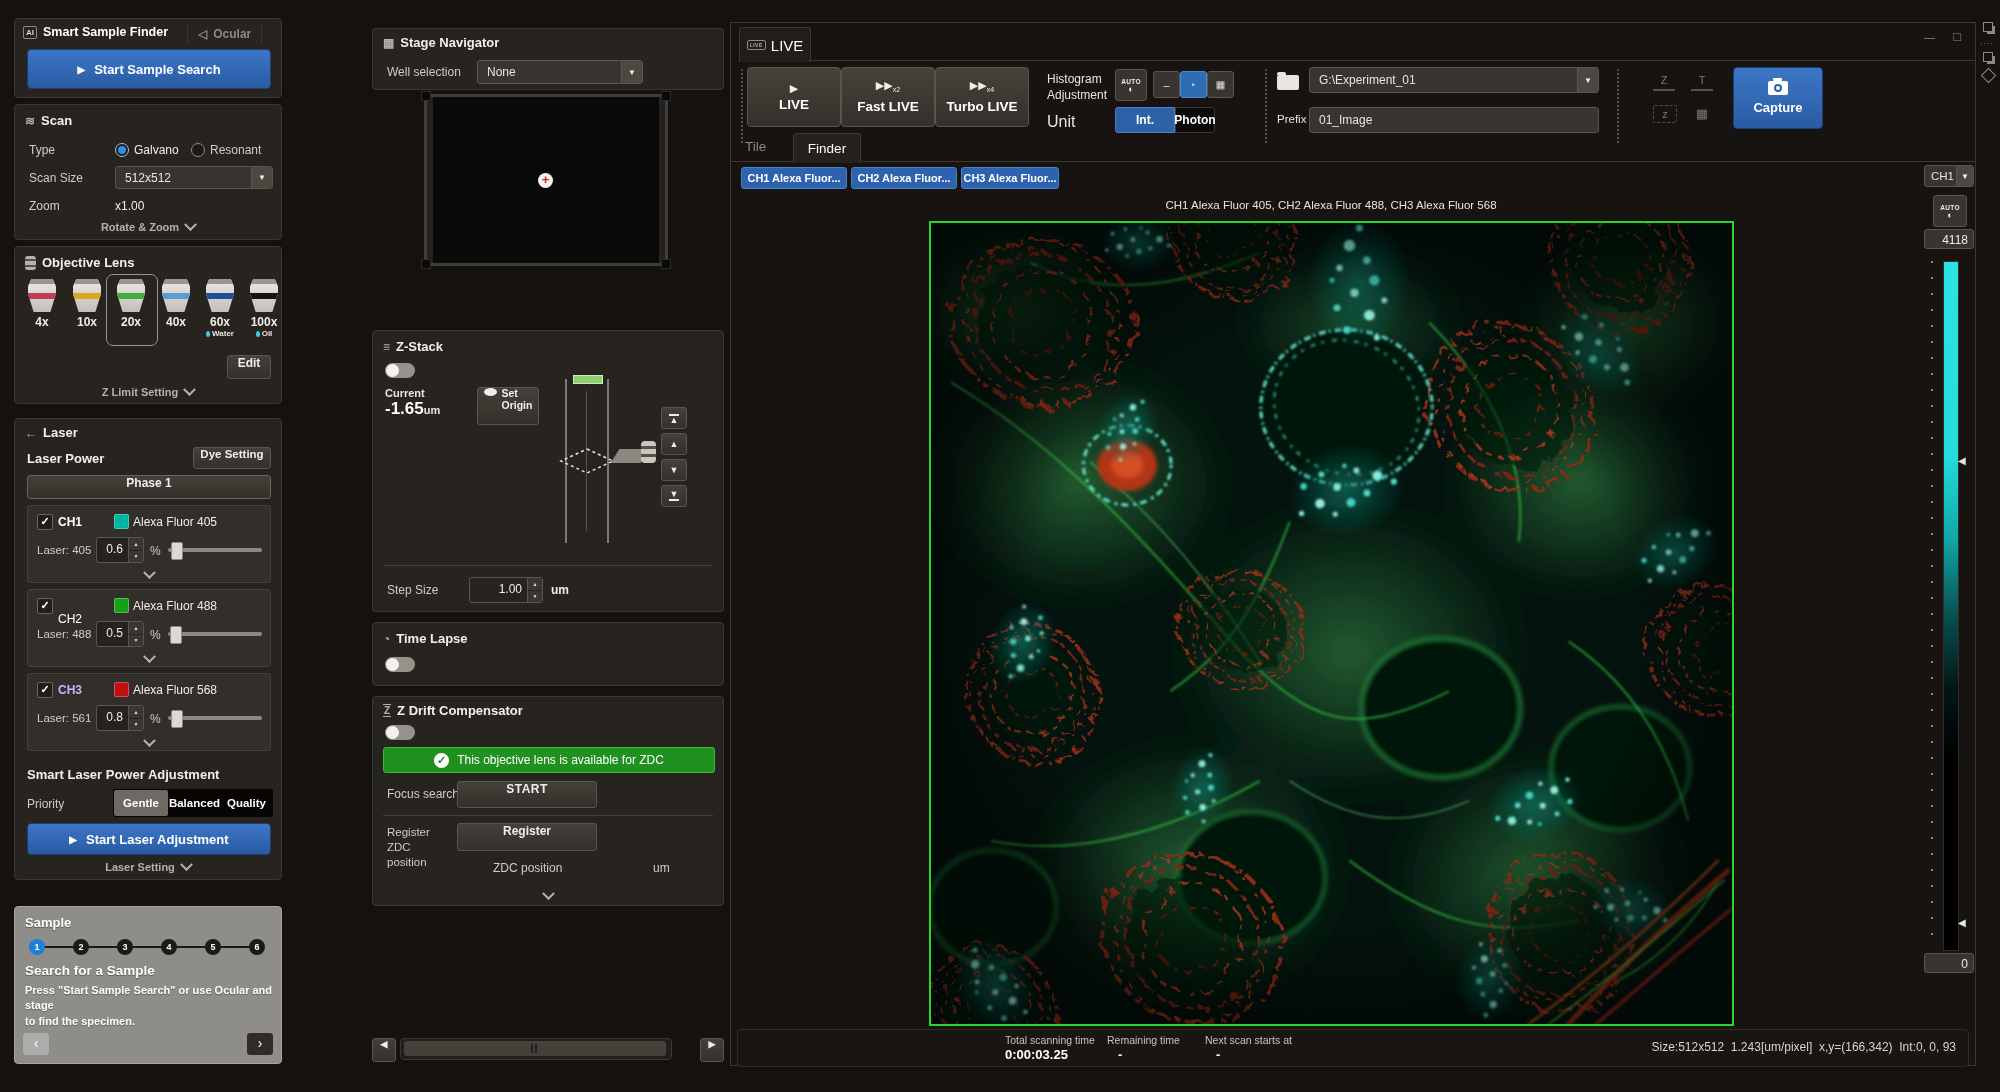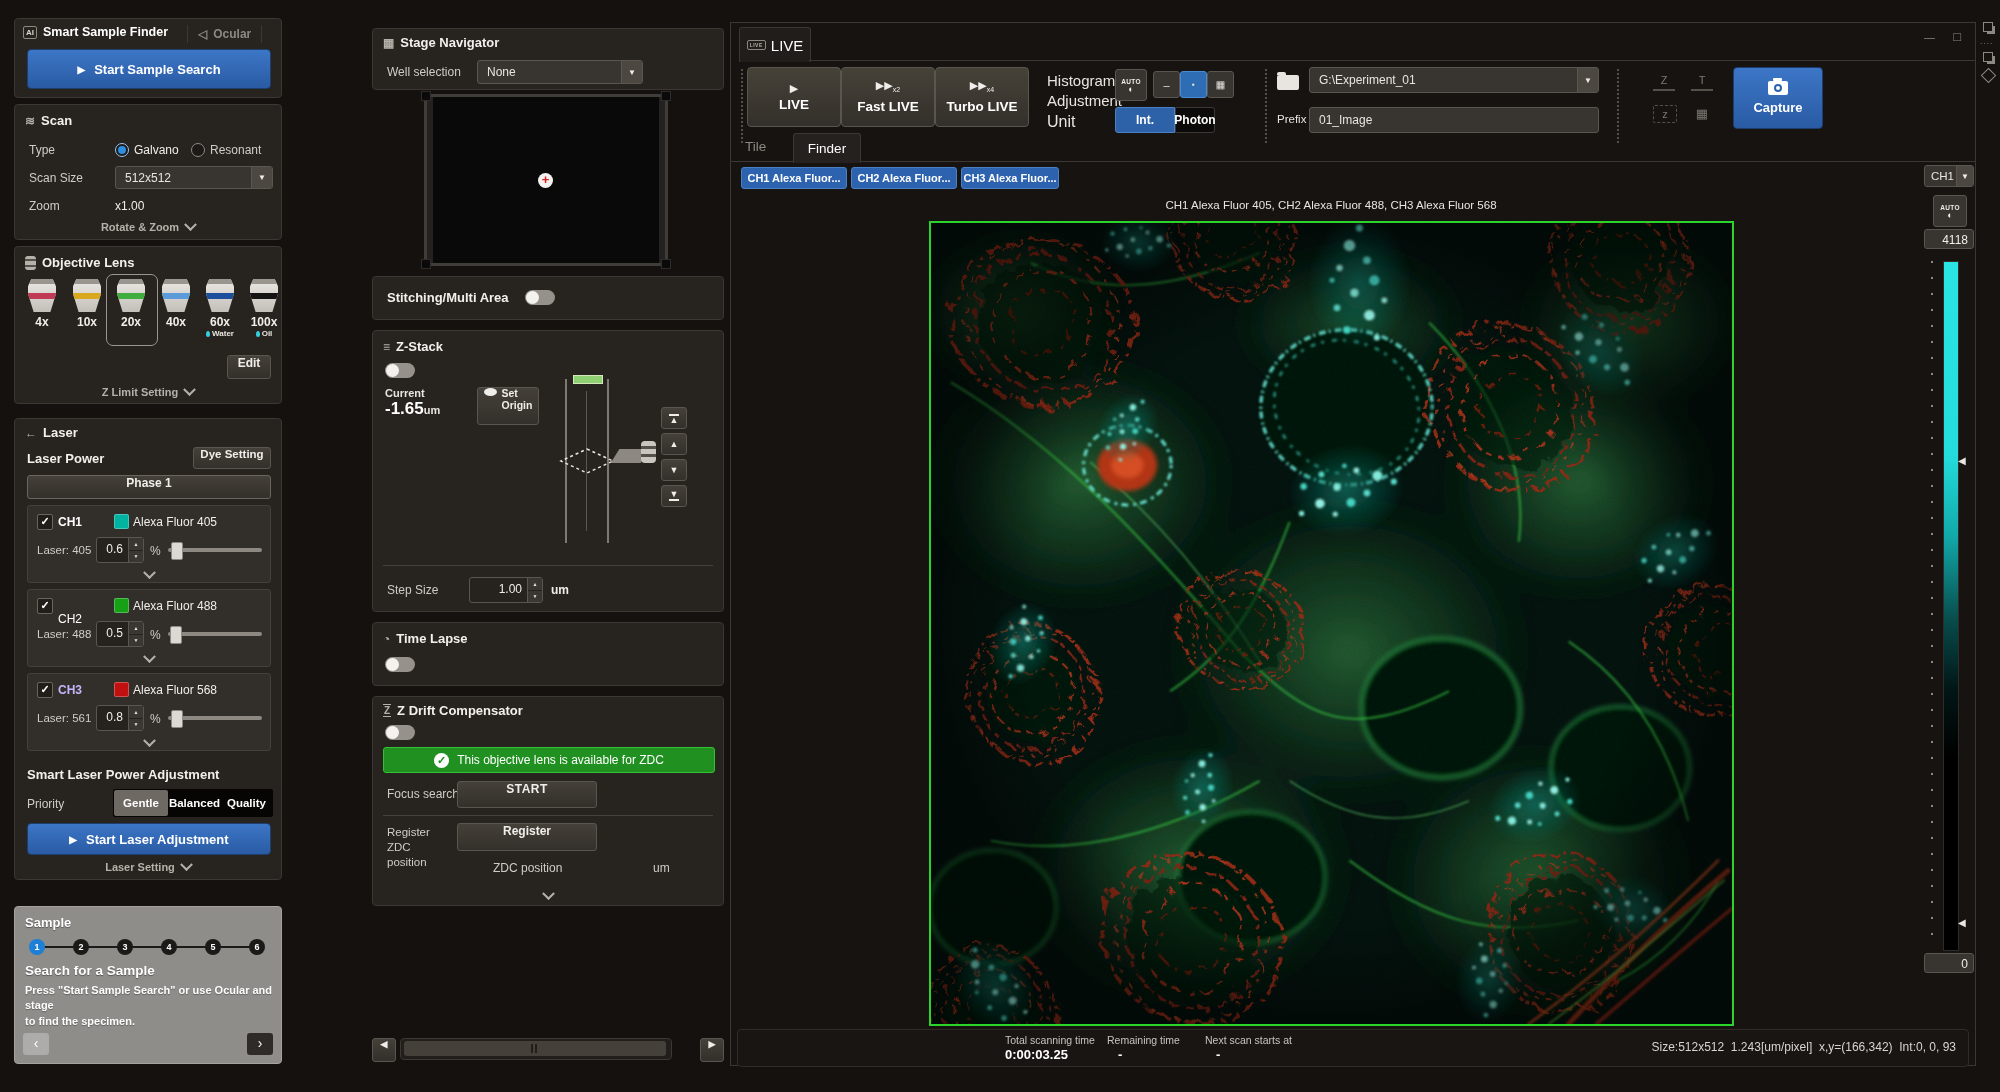--- a/index.html
+++ b/index.html
@@ -305,28 +305,20 @@
   </div>
 
   <div class="abs" style="left:424px;top:94px;width:244px;height:172px;background:#090909;border:3px solid #403c38;box-shadow:inset 6px 0 0 #242220,inset -6px 0 0 #242220;box-sizing:border-box">
     <div class="corner" style="left:-6px;top:-6px"></div>
     <div class="corner" style="right:-6px;top:-6px"></div>
     <div class="corner" style="left:-6px;bottom:-6px"></div>
     <div class="corner" style="right:-6px;bottom:-6px"></div>
     <div class="abs" style="left:111px;top:76px;width:15px;height:15px;background:#f4f2ef;border-radius:50%;color:#d42020;font-size:13px;font-weight:bold;text-align:center;line-height:14px"><span>+</span></div>
   </div>
 
-  <div class="panel" style="left:372px;top:276px;width:352px;height:44px">
-    <div class="phead" style="left:14px;top:13px">
-        <span>Stitching/Multi Area</span>
-      </div>
-    <div class="toggle" style="left:152px;top:13px">
-        <i></i>
-      </div>
-  </div>
 
   <div class="panel" style="left:372px;top:330px;width:352px;height:282px">
     <div class="phead" style="left:10px;top:8px">
       <span style="font-size:12px;color:#b5b1aa">≡</span>
       <span>Z-Stack</span>
     </div>
     <div class="toggle" style="left:12px;top:32px">
         <i></i>
       </div>
     <div class="abs" style="left:12px;top:56px;font-size:11px;font-weight:bold;color:#e8e5e0">Current</div>
@@ -441,21 +433,21 @@
     </div>
     <div class="toolbtn" style="left:110px;top:44px;width:92px;height:58px">
       <span class="ic"><span>▶▶</span><span class="sub">x2</span></span>
       <span class="tx">Fast LIVE</span>
     </div>
     <div class="toolbtn" style="left:204px;top:44px;width:92px;height:58px">
       <span class="ic"><span>▶▶</span><span class="sub">x4</span></span>
       <span class="tx">Turbo LIVE</span>
     </div>
 
-    <div class="abs" style="left:316px;top:48px;font-size:15px;color:#e8e5e0;line-height:1.35">
+    <div class="abs" style="left:316px;top:48px;font-size:12px;color:#e8e5e0;line-height:1.35">
       <span>Histogram</span><br><span>Adjustment</span>
     </div>
     <div class="autobtn" style="left:384px;top:46px;width:30px;height:30px">
       <span class="a1">AUTO</span>
       <span class="a2">◐</span>
     </div>
     <div class="mini-btn" style="left:422px;top:48px">
         <span>–</span>
       </div>
     <div class="mini-btn sel" style="left:449px;top:48px">

